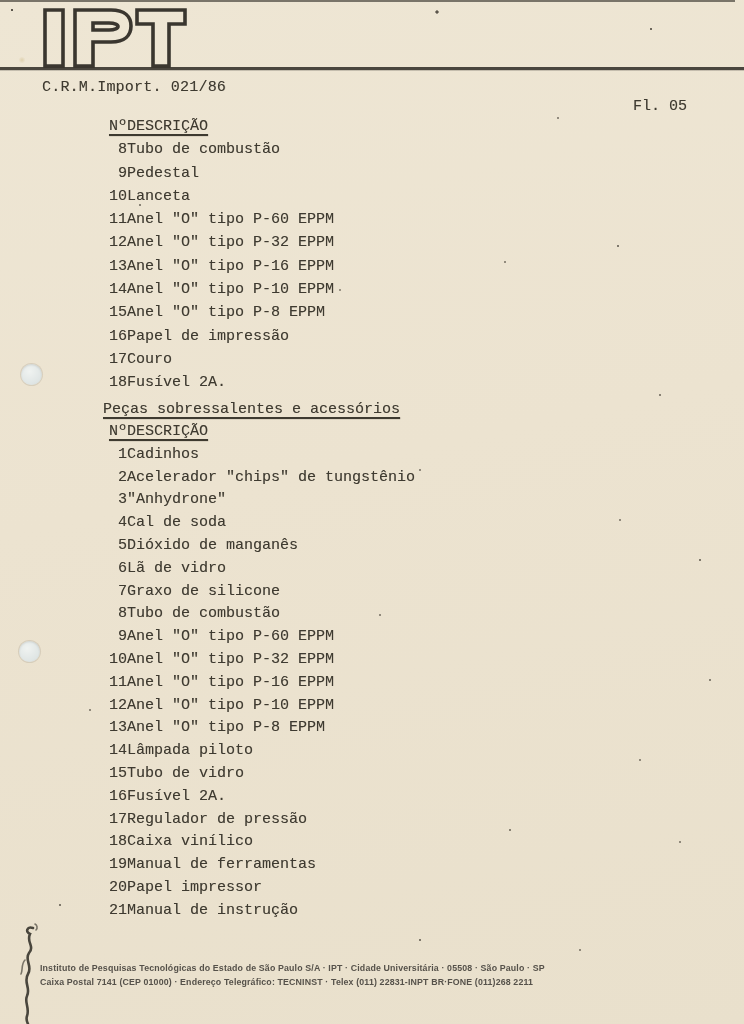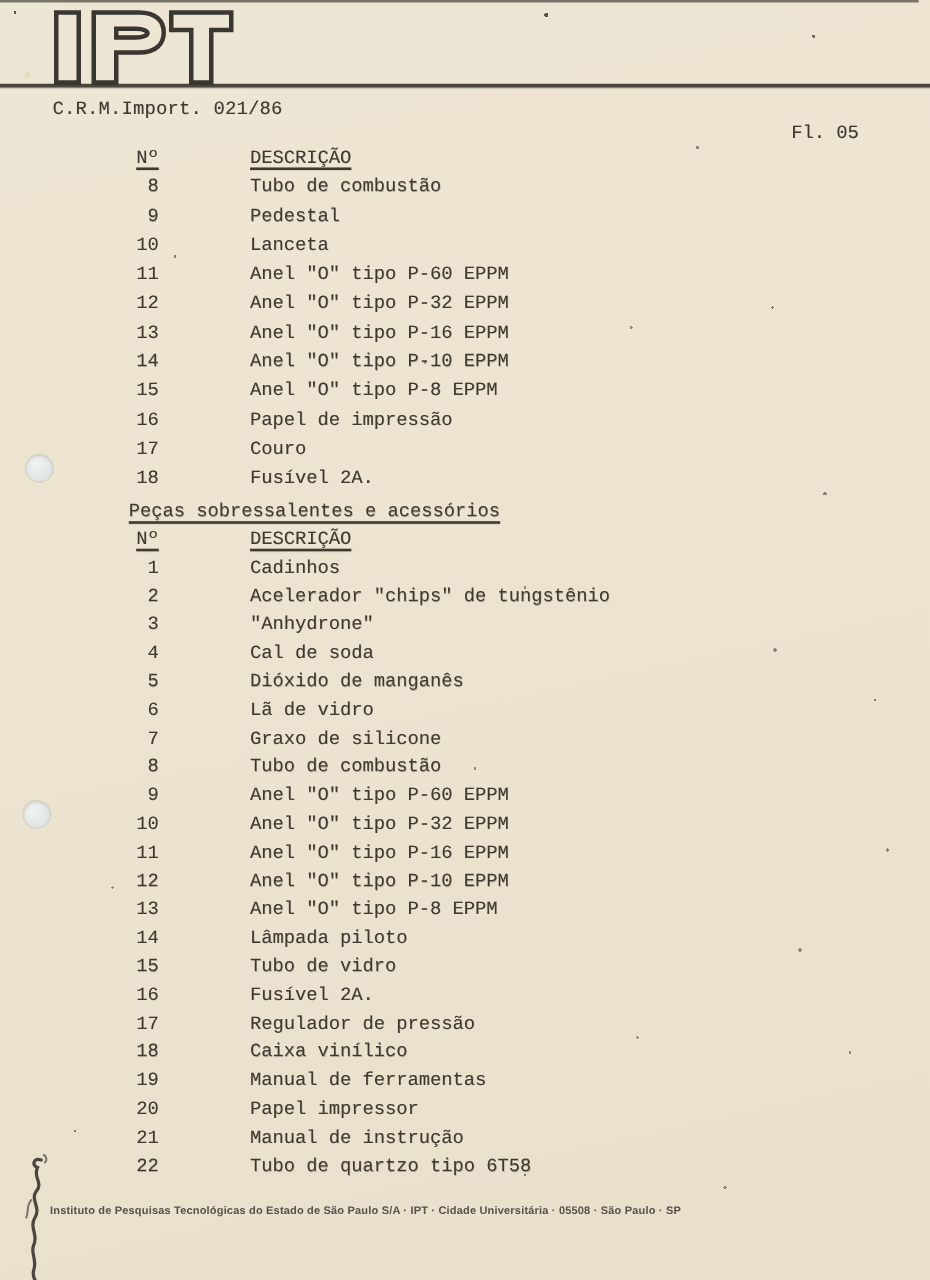--- a/index.html
+++ b/index.html
@@ -77,21 +77,21 @@
 
   
   .typed { text-shadow: .3px .3px 0 rgba(58,53,44,.35); }
 
   
   .table { position: absolute; left: 0; font-size: 15px; }
   #table1 { top: 119px; --rh: 23.3px; }
   #table2 { top: 424px; --rh: 22.8px; }
   .trow { height: var(--rh); display: flex; align-items: flex-start; line-height: 16px; }
   .num  { width: 127px; text-align: right; display: inline-block; }
-  .desc { margin-left: 73px; display: inline-block; white-space: pre; }
+  .desc { display: inline-block; white-space: pre; }
   .hd   { text-decoration: underline; text-underline-offset: 4px; text-decoration-thickness: 1.5px; }
 
   .section-title {
     position: absolute; left: 103px; top: 401px;
     font-size: 15px;
     text-decoration: underline; text-underline-offset: 4px; text-decoration-thickness: 1.5px;
   }
 
   
   .footer {
@@ -259,34 +259,31 @@
         <span class="desc">Manual de ferramentas</span>
       </div>
       <div class="trow">
         <span class="num">20</span>
         <span class="desc">Papel impressor</span>
       </div>
       <div class="trow">
         <span class="num">21</span>
         <span class="desc">Manual de instrução</span>
       </div>
-      <div class="trow">
-        <span class="num">22</span>
-        <span class="desc">Tubo de quartzo tipo 6T58</span>
-      </div>
     </div>
 
   <div class="hole hole1"></div>
   <div class="hole hole2"></div>
 
   <svg class="crease" width="60" height="106" viewBox="0 0 60 106" aria-hidden="true">
     <g fill="none" stroke="#2e2b24" stroke-width="2.6" stroke-linecap="round" opacity="0.85">
       <path d="M33,10 C27,8 25,14 30,16 C26,24 35,28 29,35 C24,42 33,48 28,56 C23,64 31,70 27,78 C24,84 30,90 27,98 C26,101 27,104 28,106"></path>
       <path d="M25,42 C21,46 23,52 21,56" stroke-width="1.6" opacity="0.7"></path>
       <path d="M36,12 C38,10 37,7 35,6" stroke-width="1.6" opacity="0.7"></path>
     </g>
   </svg>
 
   <div class="footer">
     <div>Instituto de Pesquisas Tecnológicas do Estado de São Paulo S/A · IPT · Cidade Universitária · 05508 · São Paulo · SP</div>
+    <div>Caixa Postal 7141 (CEP 01000) · Endereço Telegráfico: TECNINST · Telex (011) 22831-INPT BR·FONE (011)268 2211</div>
   </div>
 
 </div>
 
 </body></html>

